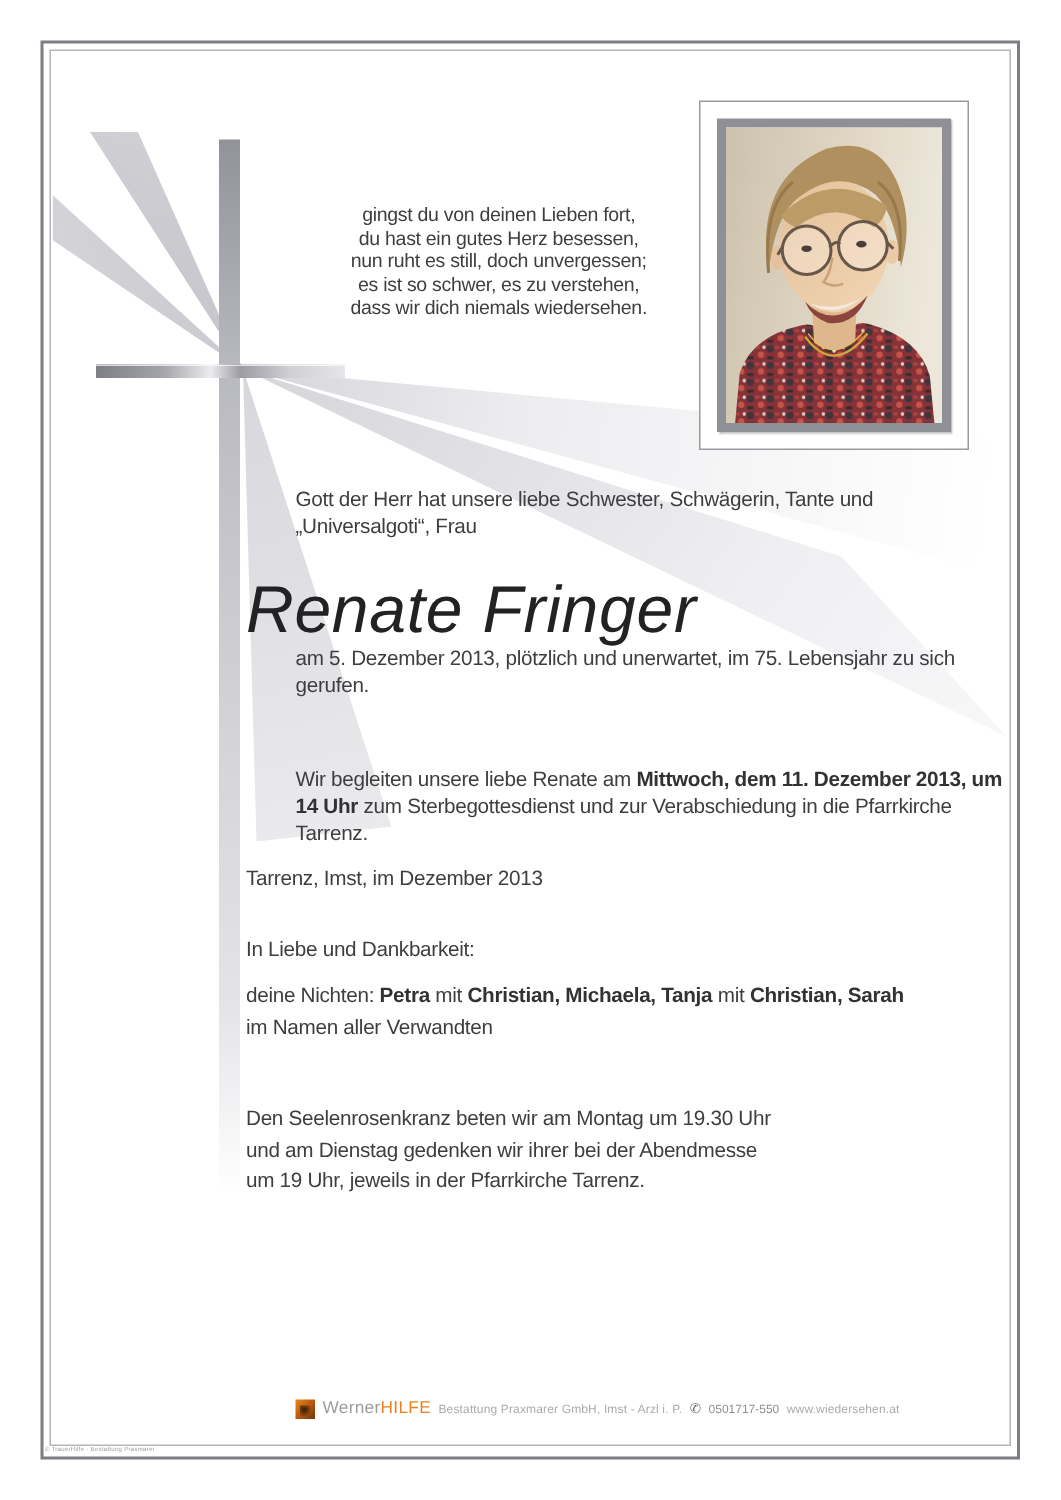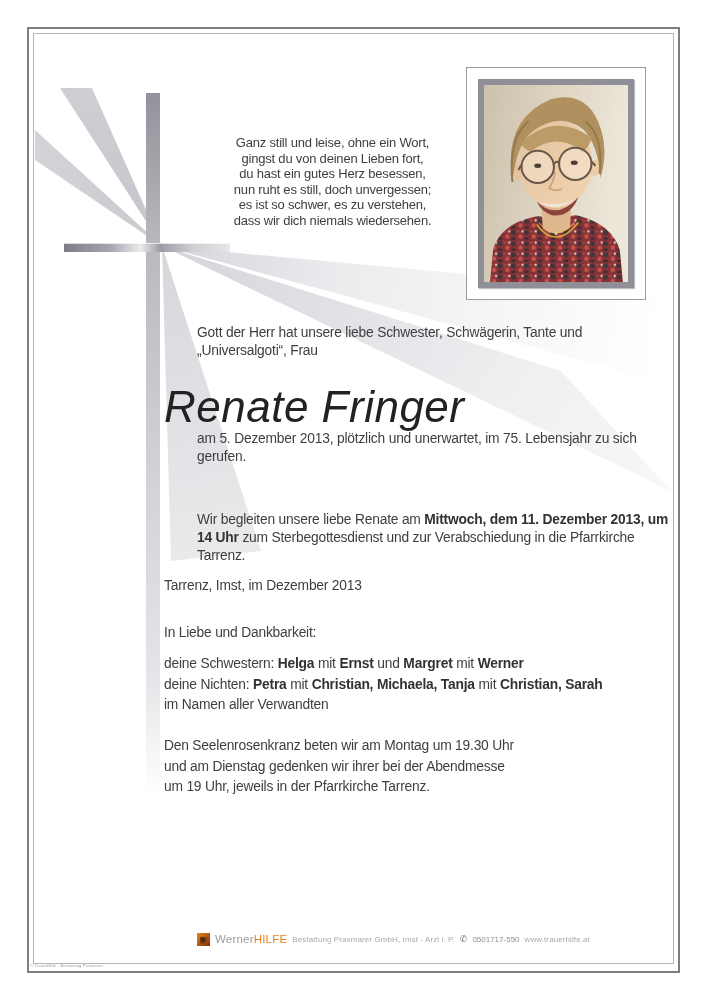--- a/index.html
+++ b/index.html
@@ -138,21 +138,20 @@
 
         <path d="M52,138 Q71,164 93,136" stroke="#c9a22e" stroke-width="1.6" fill="none"></path>
         <path d="M54,136 Q71,158 91,134" stroke="#e0bc4a" stroke-width="0.8" fill="none"></path>
 
         <rect x="0" y="0" width="142" height="195" fill="rgba(255,255,255,0.07)"></rect>
       </svg>
     </div>
   </div>
 
   <div class="txt poem">
-    <div>Ganz still und leise, ohne ein Wort,</div>
     <div>gingst du von deinen Lieben fort,</div>
     <div>du hast ein gutes Herz besessen,</div>
     <div>nun ruht es still, doch unvergessen;</div>
     <div>es ist so schwer, es zu verstehen,</div>
     <div>dass wir dich niemals wiedersehen.</div>
   </div>
 
   <div class="txt intro">Gott der Herr hat unsere liebe Schwester, Schwägerin, Tante und „Universalgoti“, Frau</div>
 
   <div class="txt name">Renate Fringer</div>
@@ -164,38 +163,35 @@
       <span>Wir begleiten unsere liebe Renate am </span><b>Mittwoch, dem 11. Dezember 2013, um 14 Uhr</b><span> zum Sterbegottesdienst und zur Verabschiedung in die Pfarrkirche Tarrenz.</span>
     </p>
   </div>
 
   <div class="txt center-col dateline">Tarrenz, Imst, im Dezember 2013</div>
 
   <div class="txt center-col gratitude">In Liebe und Dankbarkeit:</div>
 
   <div class="txt center-col family">
     <p>
-      <span>deine Schwestern: </span><b>Helga</b><span> mit </span><b>Ernst</b><span> und </span><b>Margret</b><span> mit </span><b>Werner</b>
-    </p>
-    <p>
       <span>deine Nichten: </span><b>Petra</b><span> mit </span><b>Christian, Michaela, Tanja</b><span> mit </span><b>Christian, Sarah</b>
     </p>
     <p>im Namen aller Verwandten</p>
   </div>
 
   <div class="txt center-col rosary">
     <div>Den Seelenrosenkranz beten wir am Montag um 19.30 Uhr</div>
     <div>und am Dienstag gedenken wir ihrer bei der Abendmesse</div>
     <div>um 19 Uhr, jeweils in der Pfarrkirche Tarrenz.</div>
   </div>
 
   <div class="footer">
     <div class="logo-box"></div>
     <div class="brand"><span class="gray">Werner</span><span class="orange">HILFE</span></div>
     <span class="foot-small">Bestattung Praxmarer GmbH, Imst - Arzl i. P.</span>
     <span class="phone-ic">✆</span>
     <span class="foot-phone">0501717-550</span>
-    <span class="foot-small">www.trauerhilfe.at</span>
+    <span class="foot-small">www.wiedersehen.at</span>
   </div>
 
   <div class="copyright">© TrauerHilfe · Bestattung Praxmarer</div>
 
 </div>
 
 </body></html>

